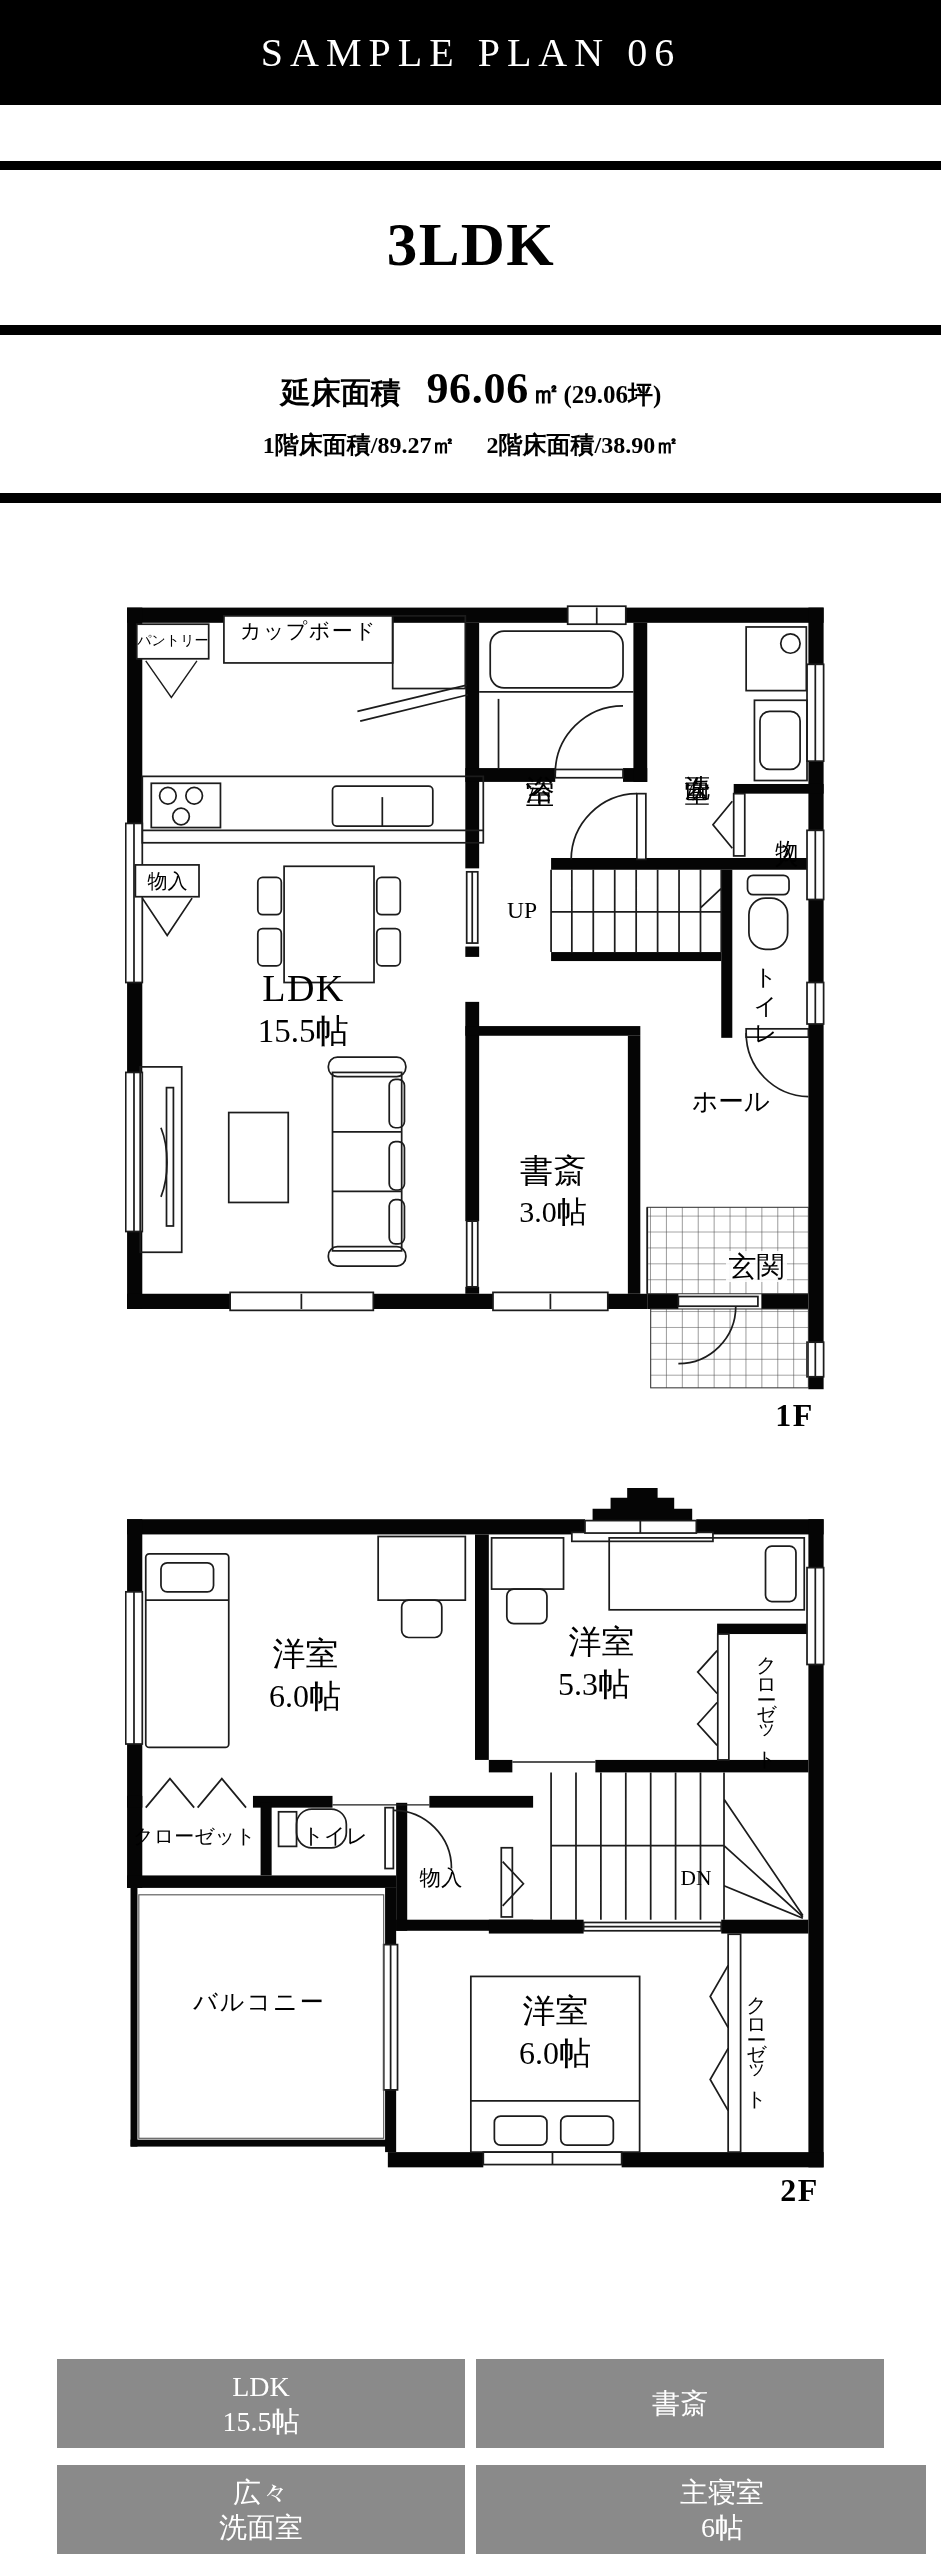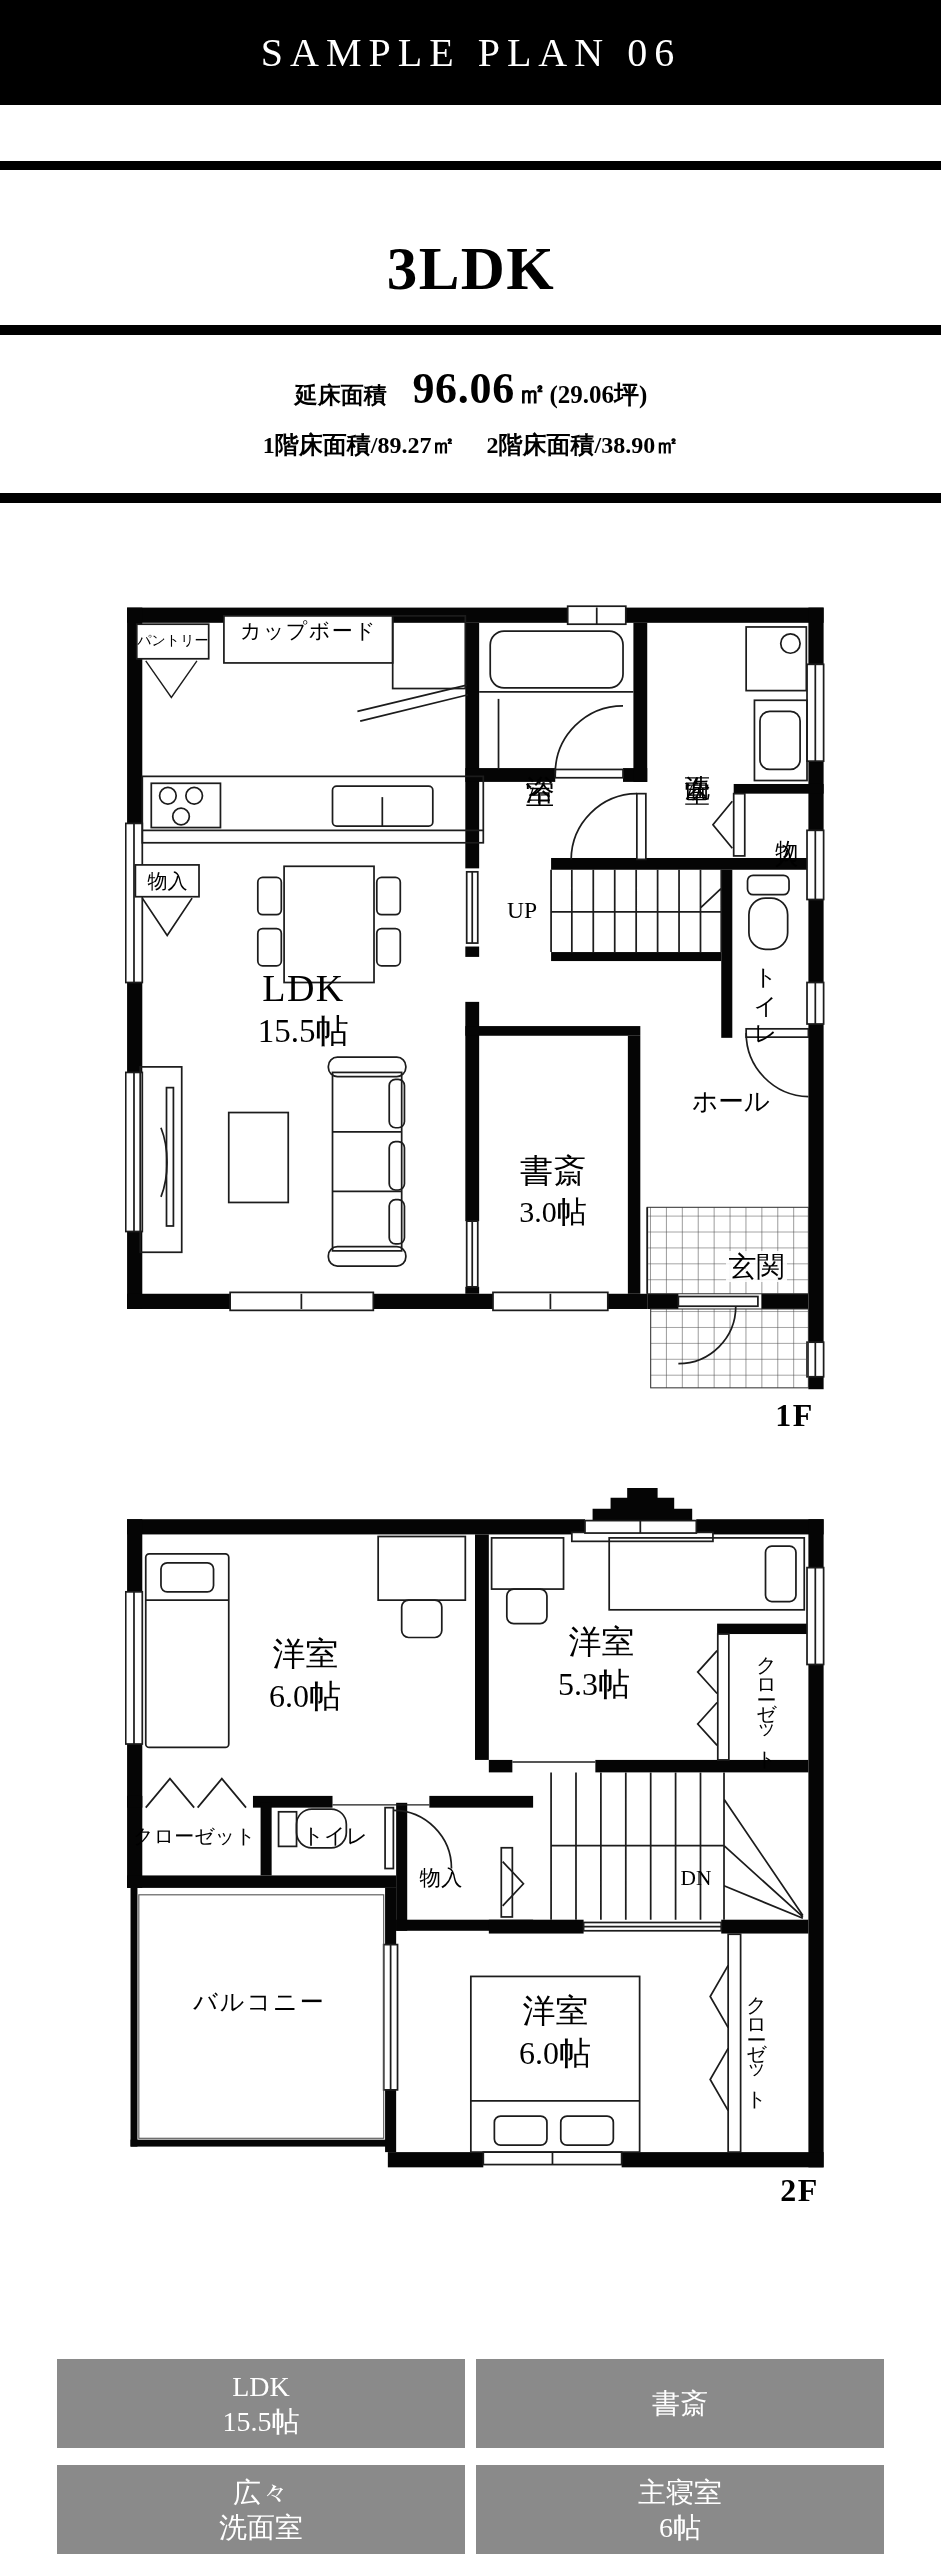--- a/index.html
+++ b/index.html
@@ -7,24 +7,24 @@
     width:942px;height:2576px;position:relative;background:#ffffff;
     font-family:"Liberation Serif","DejaVu Serif",serif;color:#000;
   }
   .abs{position:absolute;}
   
   .header{left:0;top:0;width:942px;height:105px;background:#000000;
     display:flex;align-items:center;justify-content:center;}
   .header-title{color:#fff;font-size:40px;letter-spacing:7px;font-weight:400;}
   .rule{left:0;width:942px;background:#000;}
   .plan-title{left:0;top:210px;width:942px;text-align:center;
-    font-size:61px;font-weight:bold;letter-spacing:1.4px;margin-top:24px;}
+    font-size:61px;font-weight:bold;letter-spacing:1.4px;}
   
   .area-line1{left:0;top:363px;width:942px;text-align:center;font-weight:bold;}
-  .area-line1 .lbl{font-size:23px;}
+  .area-line1 .lbl{font-size:30px;}
   .area-line1 .big{font-size:44px;letter-spacing:0.7px;margin-left:23px;}
   .area-line1 .unit{font-size:29px;}
   .area-line1 .tsubo{font-size:25px;}
   .area-line2{left:0;top:429px;width:942px;text-align:center;font-weight:bold;font-size:24px;}
   .area-line2 span{margin:0 12.5px;}
   
   .plan{overflow:visible;}
   .plan svg{position:absolute;left:0;top:0;}
   .plabel{position:absolute;text-align:center;line-height:1.05;white-space:nowrap;}
   .vtext{writing-mode:vertical-rl;text-orientation:upright;letter-spacing:2.8px;}
@@ -309,17 +309,17 @@
   <div>15.5帖</div>
 </div>
 <div class="abs legend-box" style="left:476px;top:2359px;">
   <div>書斎</div>
   <div></div>
 </div>
 <div class="abs legend-box" style="left:57px;top:2465px;">
   <div>広々</div>
   <div>洗面室</div>
 </div>
-<div class="abs legend-box" style="left:476px;top:2465px;">
+<div class="abs legend-box" style="left:476px;top:2465px;padding-left:42px;">
   <div>主寝室</div>
   <div>6帖</div>
 </div>
 
 
 </body></html>

